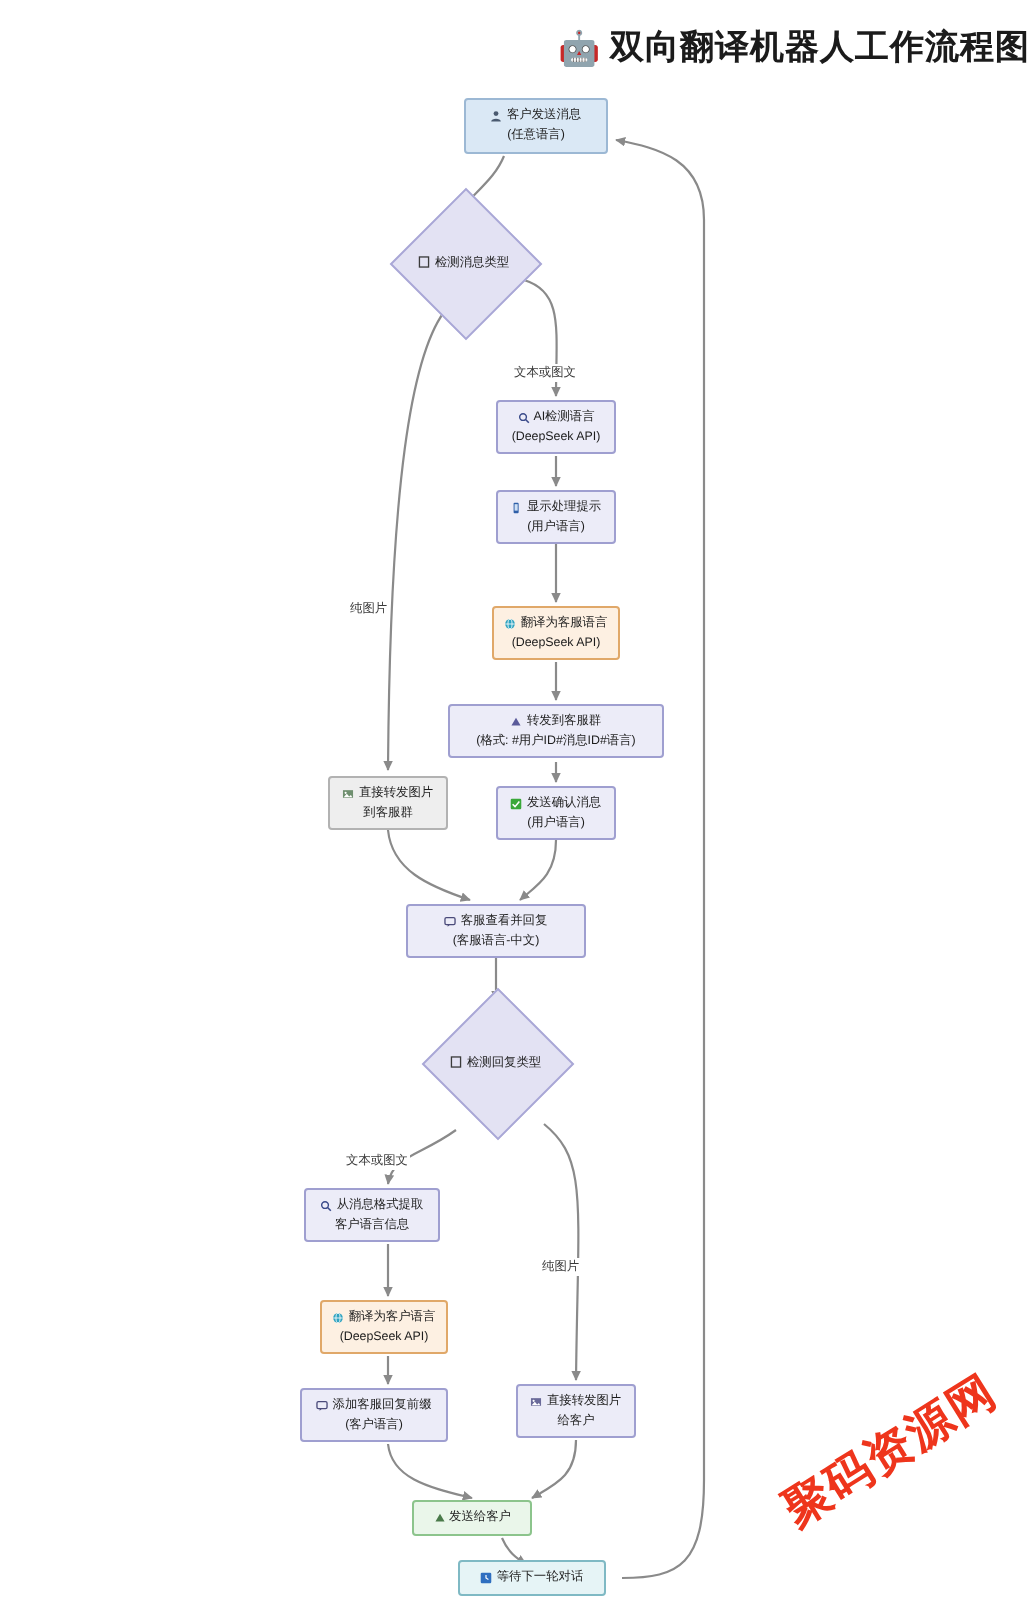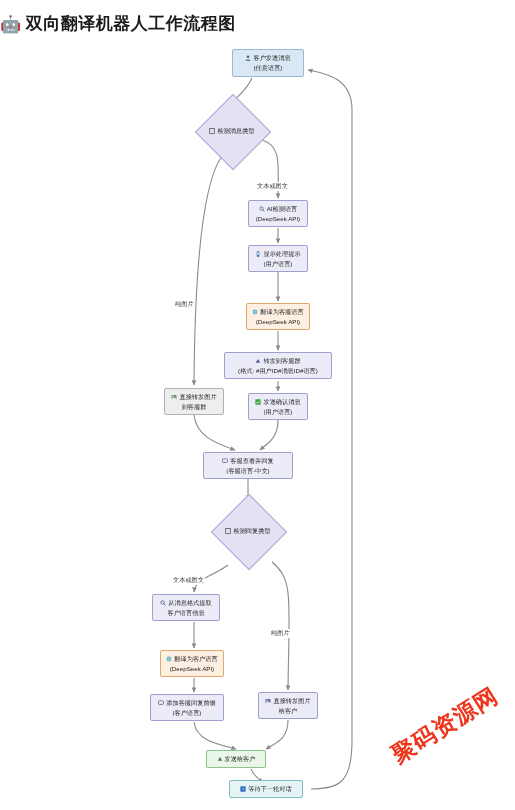--- a/index.html
+++ b/index.html
@@ -21,21 +21,21 @@
     width: 515px;
     height: 810px;
   }
 
   
   .title {
     position: absolute;
     left: 0;
     top: 12px;
     width: 515px;
-    text-align: left;
+    text-align: right;
     font-size: 17px;
     font-weight: bold;
     color: #1b1b1b;
     letter-spacing: 0.5px;
     white-space: nowrap;
   }
   .title .emoji {
     font-size: 17px;
     margin-right: 4px;
     vertical-align: -1px;

